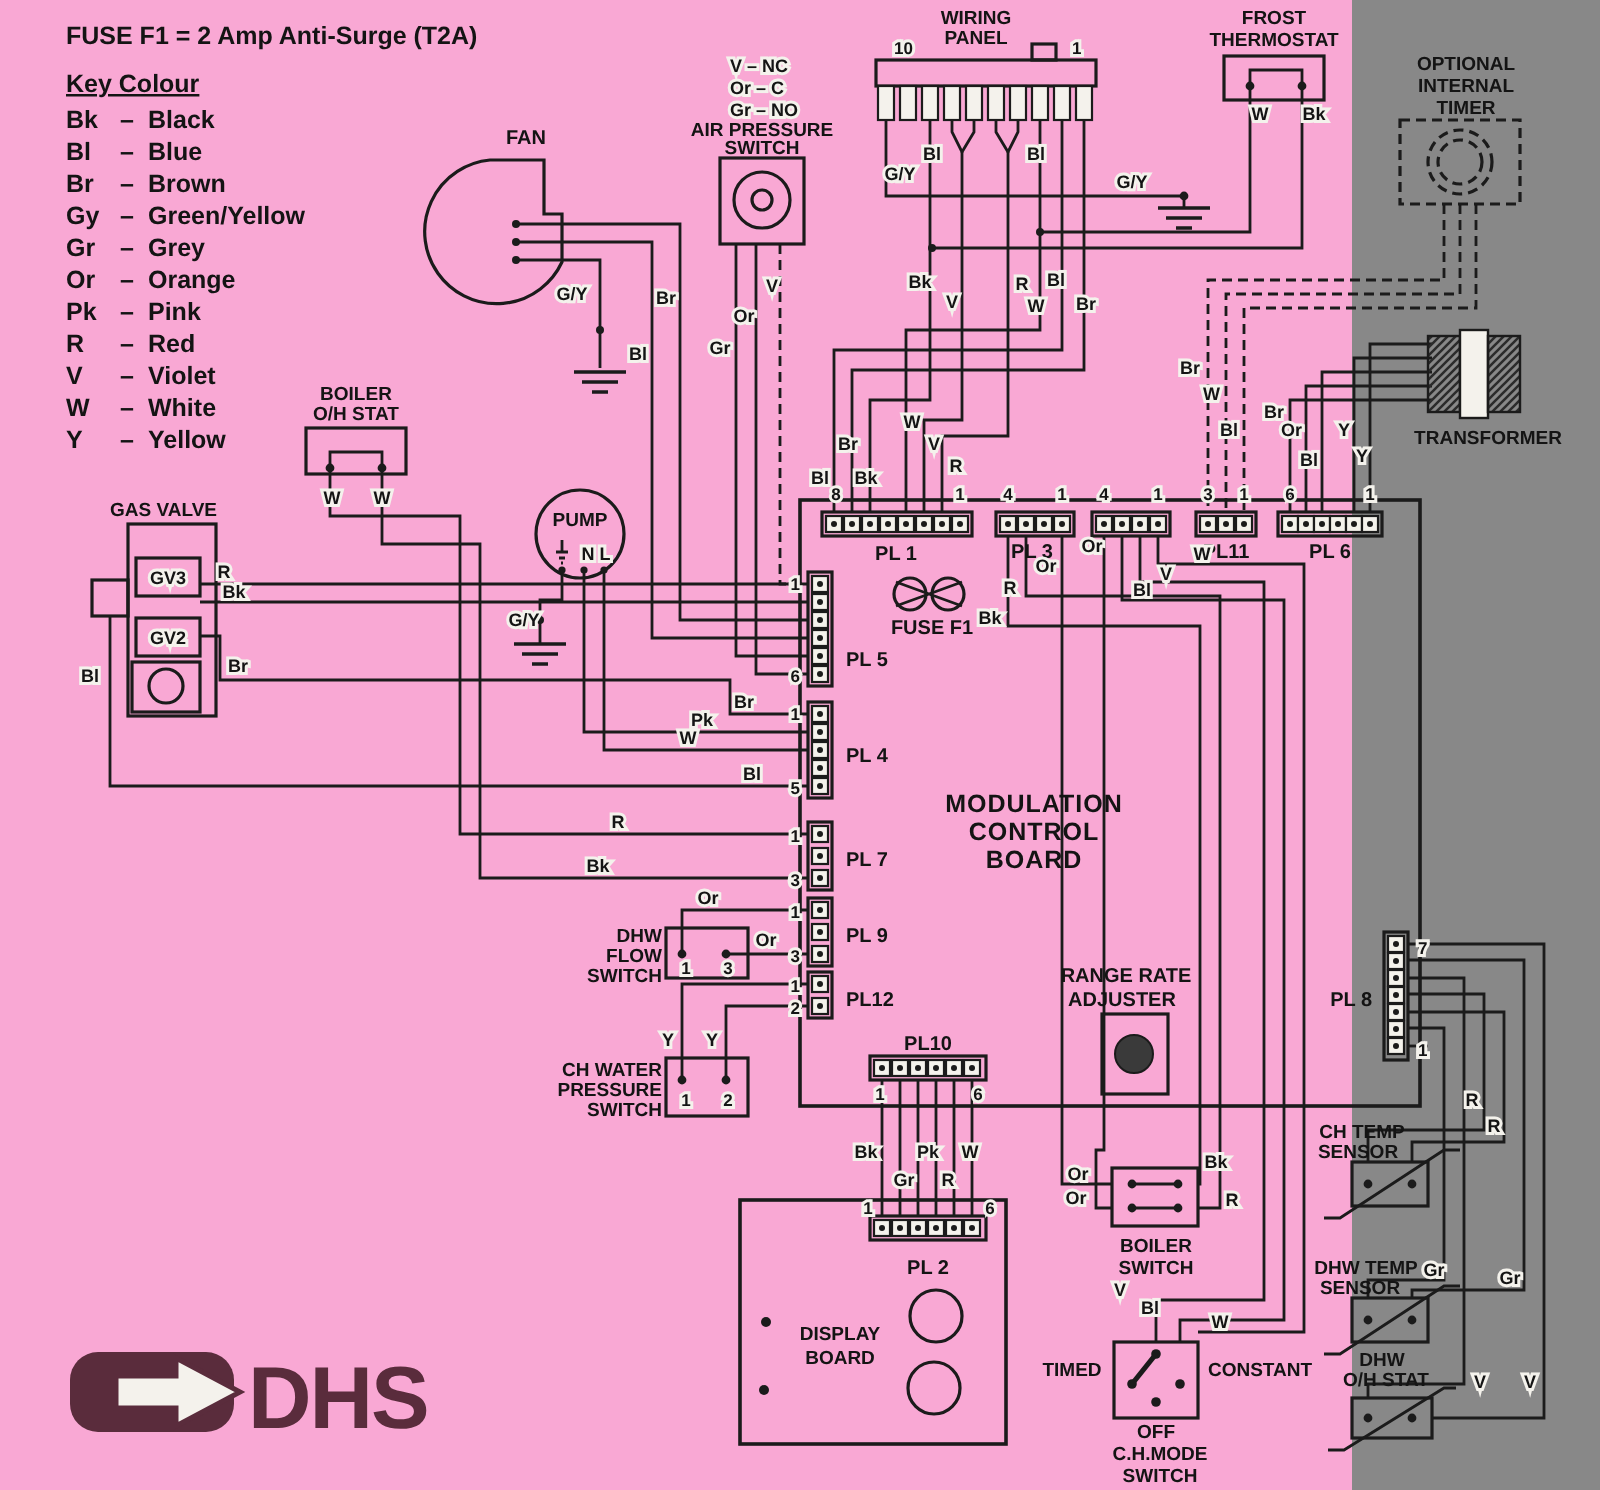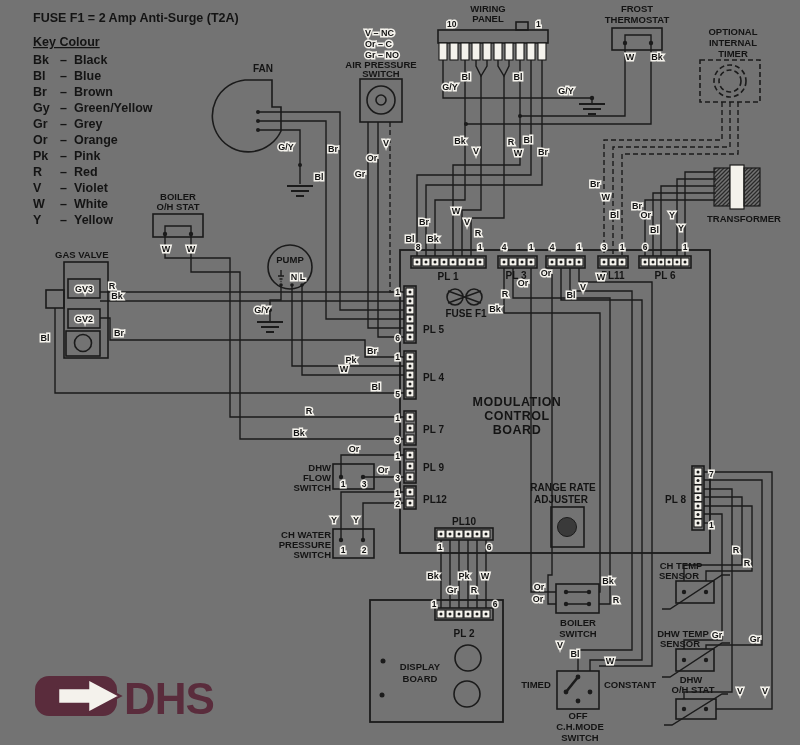--- a/index.html
+++ b/index.html
@@ -1,16 +1,16 @@
 <!DOCTYPE html>
 <html><head>
 <meta charset="utf-8">
 <style>
   html,body{margin:0;padding:0;background:#888;}
-  .page{width:800px;height:745px;background:#737373;position:relative;font-family:"Liberation Sans",sans-serif;text-align:center;}
+  .page{width:676px;height:745px;background:#f9a8d4;position:relative;font-family:"Liberation Sans",sans-serif;text-align:center;}
   svg{display:block;}
   .ln{stroke:#1b1b1b;stroke-width:1.4;fill:none;}
   .ln2{stroke:#1b1b1b;stroke-width:1.8;fill:none;}
   .dash{stroke-dasharray:5,3;}
   .box{stroke:#1b1b1b;stroke-width:1.6;fill:none;}
   .pin{stroke:#1b1b1b;stroke-width:1.1;fill:#f4f2ec;}
   .pindot{fill:#1b1b1b;}
   .dot{fill:#1b1b1b;}
   text{fill:#141414;font-family:"Liberation Sans",sans-serif;font-weight:bold;}
   .t12{font-size:12.5px;}

